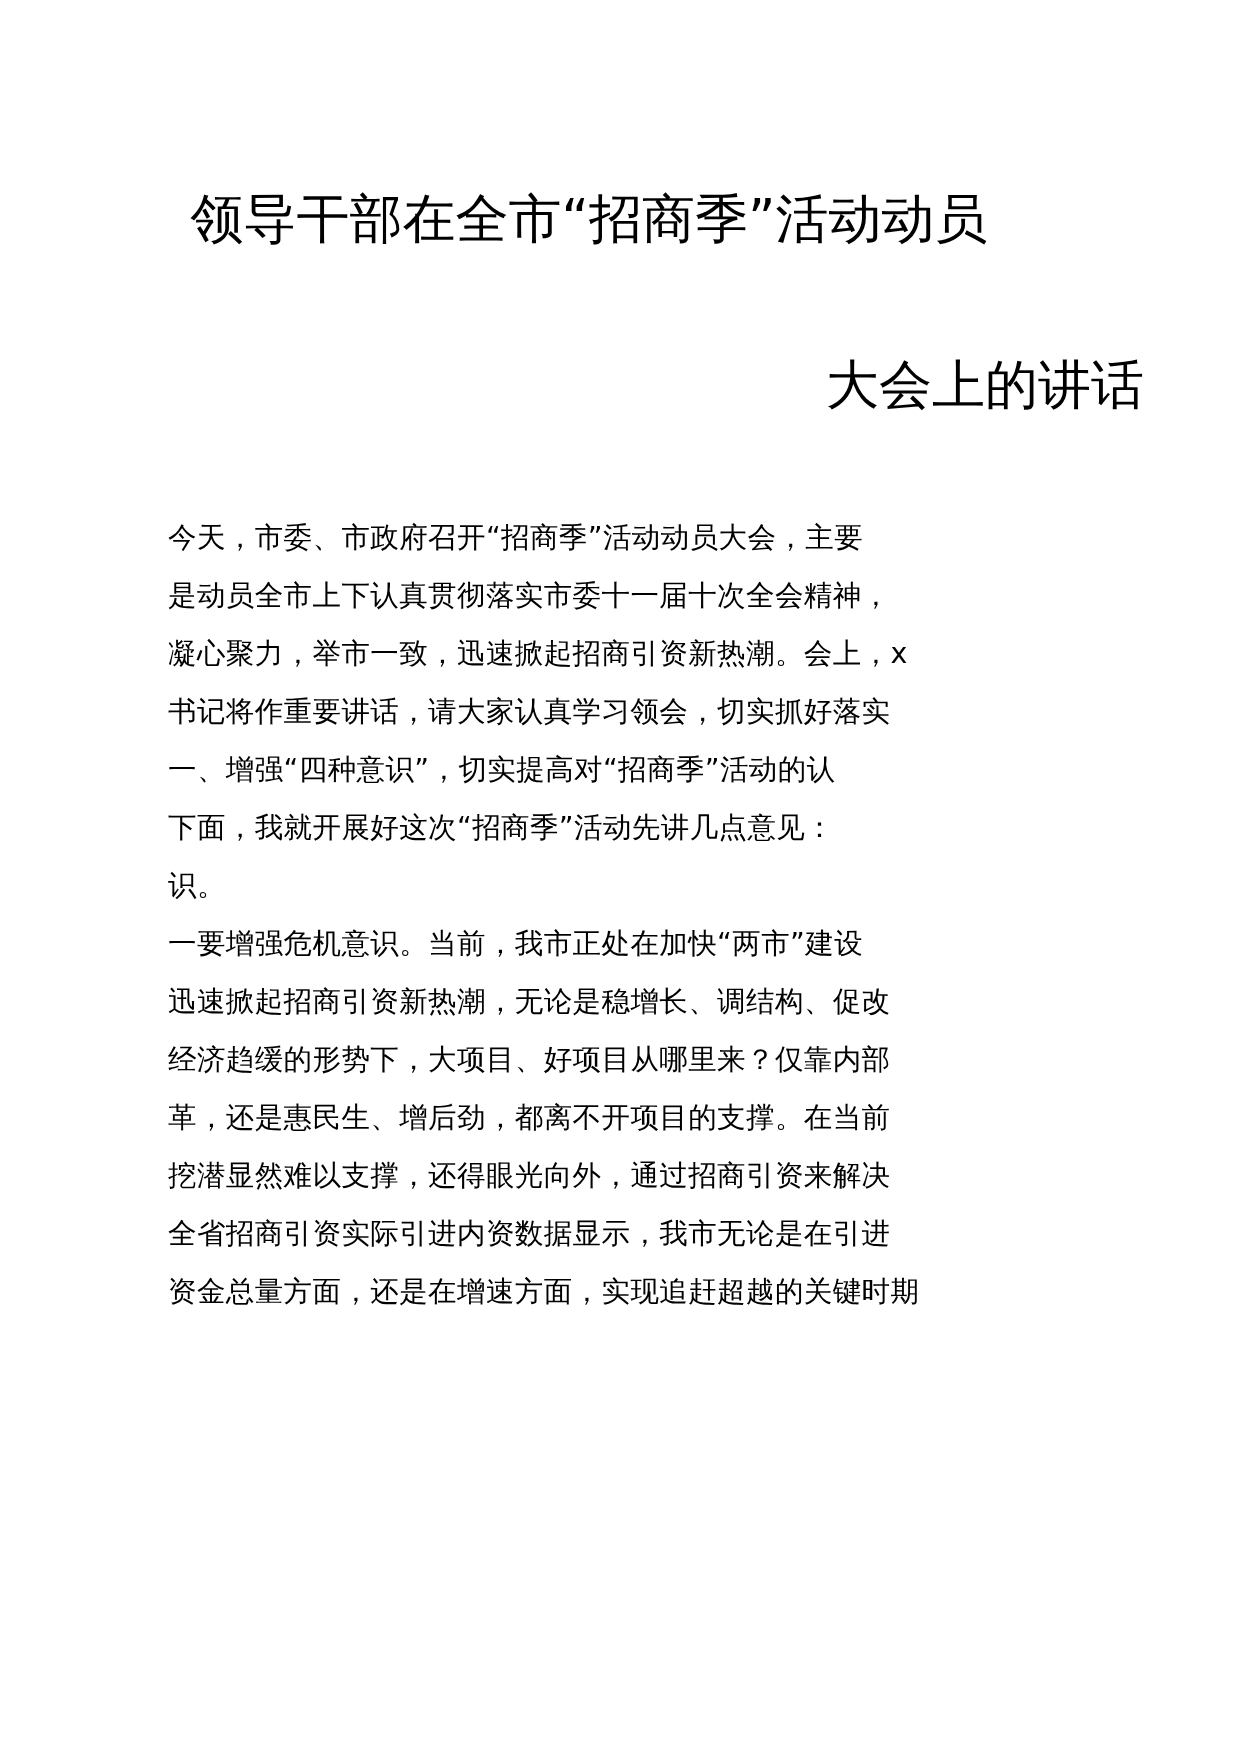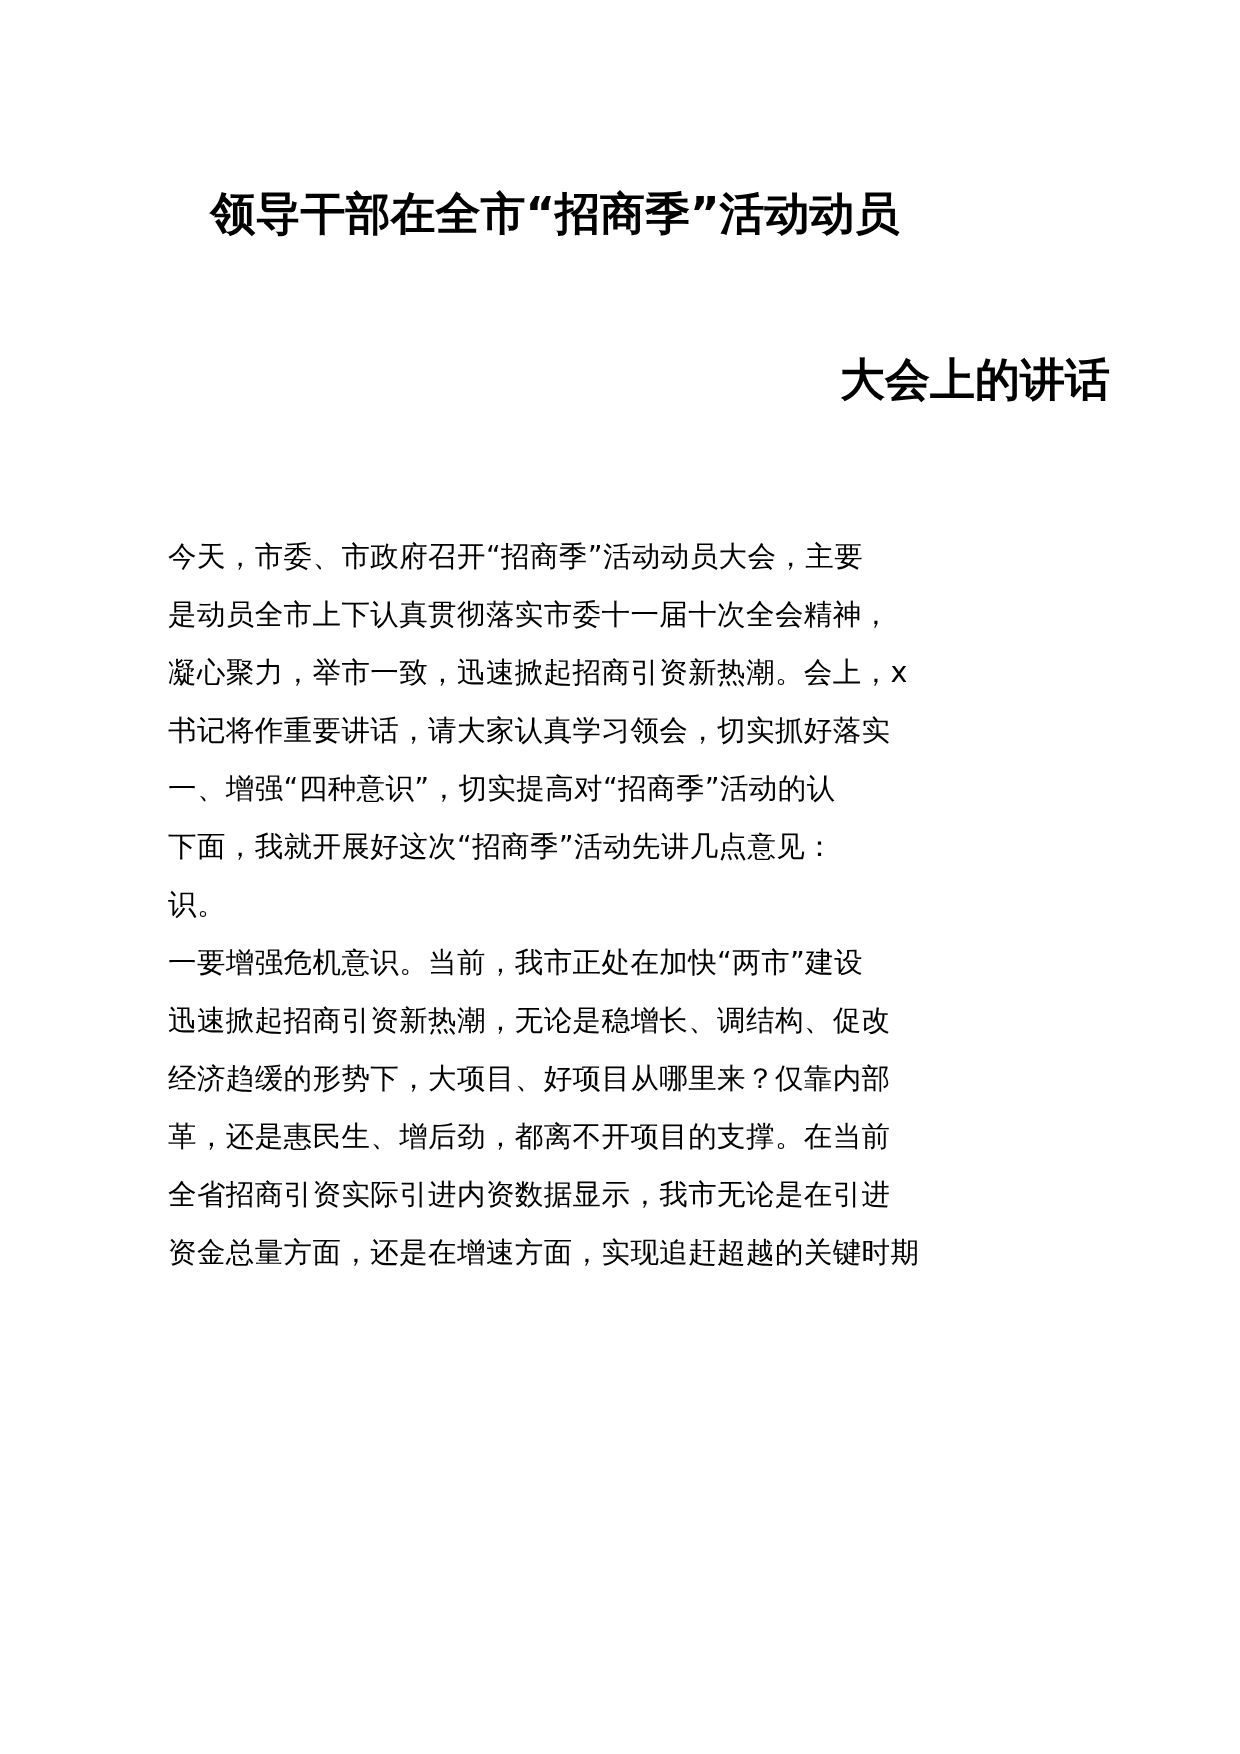--- a/index.html
+++ b/index.html
@@ -1,22 +1,22 @@
 <!DOCTYPE html>
 <html><head>
   <meta charset="utf-8">
   <style>
     html, body { margin: 0; padding: 0; background: #ffffff; }
     body { width: 1240px; height: 1754px; position: relative; overflow: hidden;
            font-family: "DejaVu Sans", "Liberation Sans", sans-serif; color: #000; }
     .title-line { position: absolute; left: 0; width: 1110px; text-align: center;
-                  font-weight: bold; font-size: 45px; letter-spacing: 0px; white-space: nowrap; }
+                  font-weight: normal; font-size: 53px; letter-spacing: 0px; white-space: nowrap; padding-left: 34px; }
     .t1 { top: 184px; }
     .t2 { top: 350px; text-align: right; }
-    .body { position: absolute; left: 168px; top: 536px; width: 790px; }
+    .body { position: absolute; left: 168px; top: 517px; width: 790px; }
     .line { height: 58px; line-height: 42px; font-size: 28.5px; white-space: nowrap; letter-spacing: 0.4px; }
   </style>
 </head>
 <body>
 
 <div>
   <div class="title-line t1">领导干部在全市“招商季”活动动员</div>
   <div class="title-line t2">大会上的讲话</div>
 
   <div class="body">
@@ -24,16 +24,17 @@
     <div class="line">是动员全市上下认真贯彻落实市委十一届十次全会精神，</div>
     <div class="line">凝心聚力，举市一致，迅速掀起招商引资新热潮。会上，x</div>
     <div class="line">书记将作重要讲话，请大家认真学习领会，切实抓好落实</div>
     <div class="line">一、增强“四种意识”，切实提高对“招商季”活动的认</div>
     <div class="line">下面，我就开展好这次“招商季”活动先讲几点意见：</div>
     <div class="line">识。</div>
     <div class="line">一要增强危机意识。当前，我市正处在加快“两市”建设</div>
     <div class="line">迅速掀起招商引资新热潮，无论是稳增长、调结构、促改</div>
     <div class="line">经济趋缓的形势下，大项目、好项目从哪里来？仅靠内部</div>
     <div class="line">革，还是惠民生、增后劲，都离不开项目的支撑。在当前</div>
+    <div class="line">挖潜显然难以支撑，还得眼光向外，通过招商引资来解决</div>
     <div class="line">全省招商引资实际引进内资数据显示，我市无论是在引进</div>
     <div class="line">资金总量方面，还是在增速方面，实现追赶超越的关键时期</div>
   </div>
 </div>
 
 </body></html>

